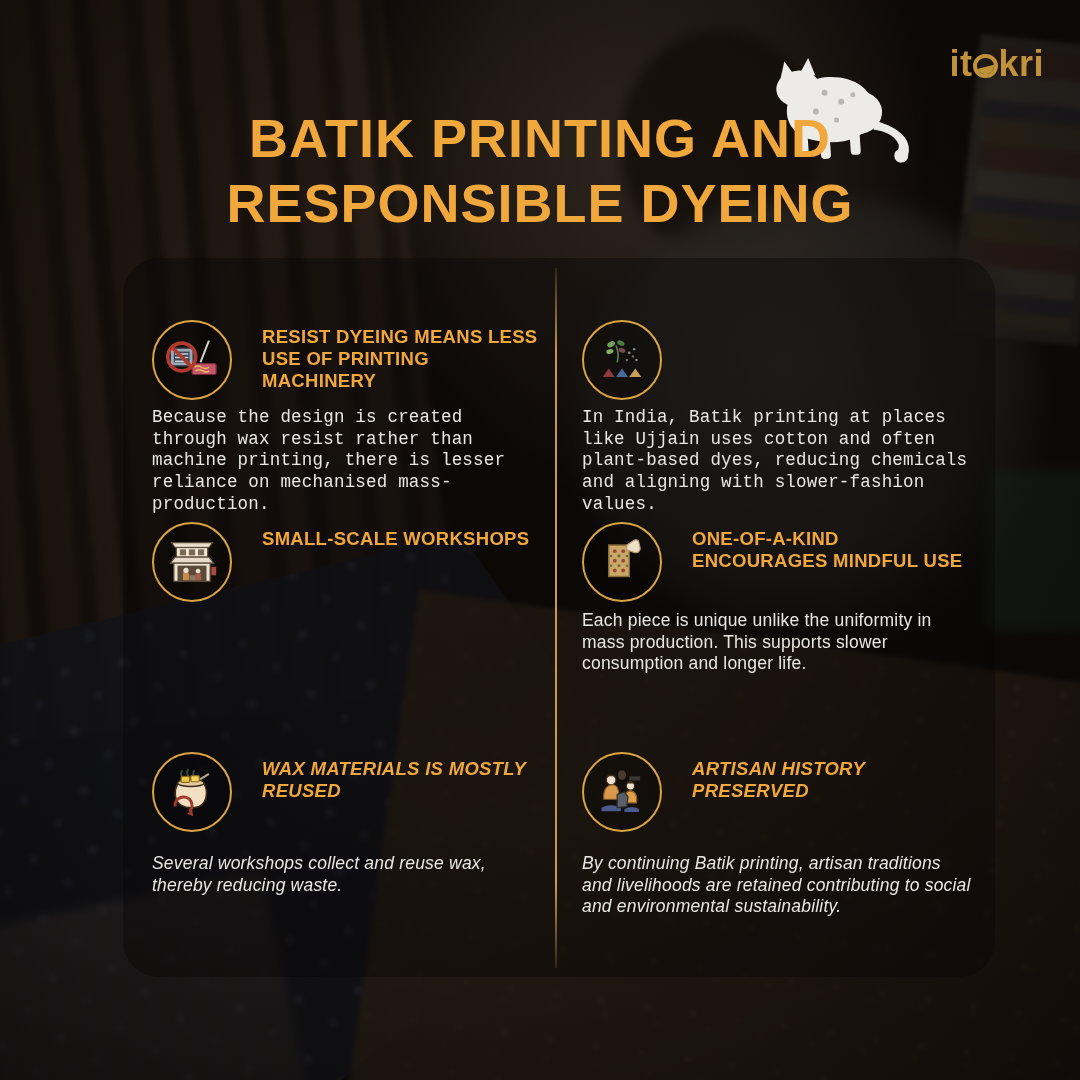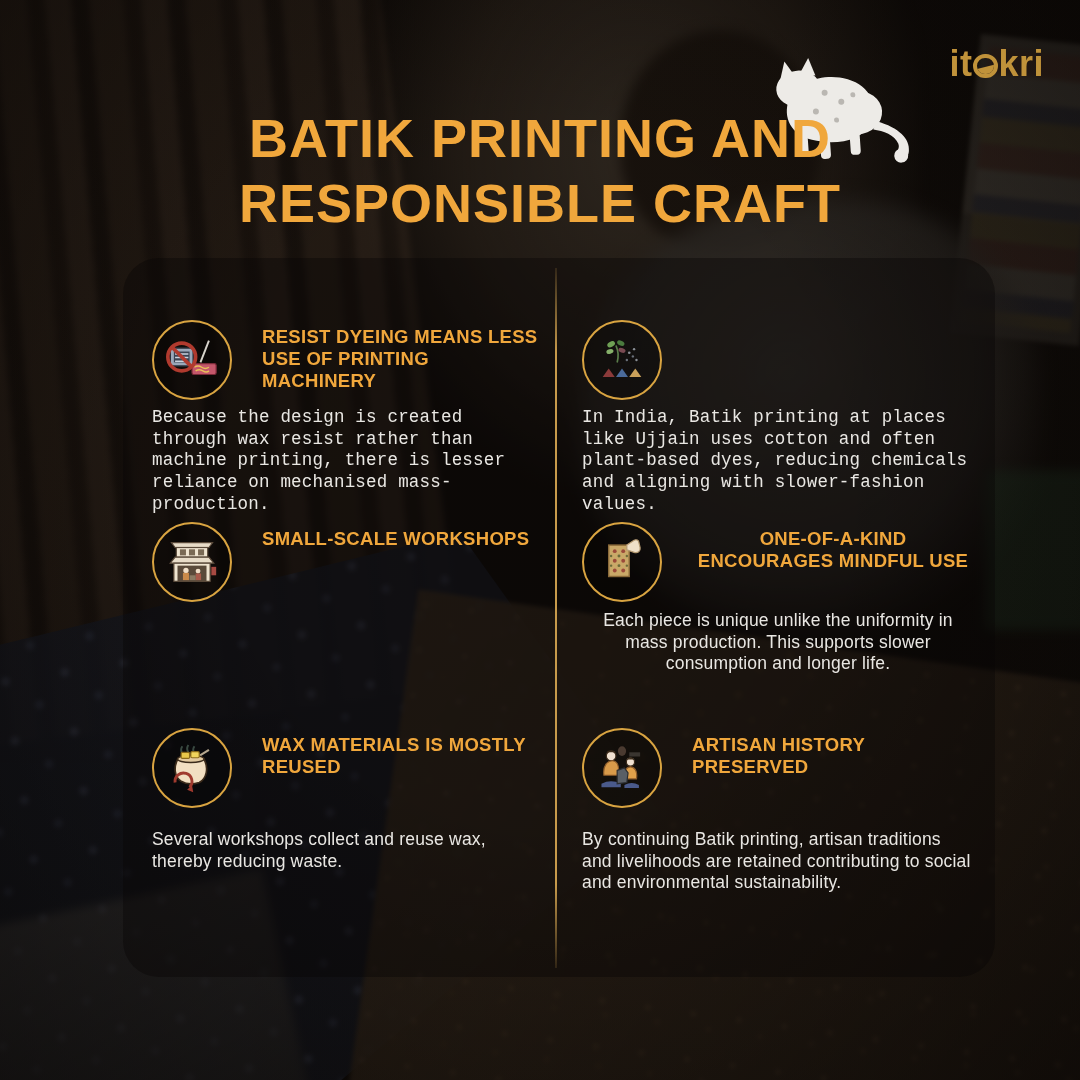--- a/index.html
+++ b/index.html
@@ -112,21 +112,21 @@
     background:rgba(0,0,0,.25);
   }
   .icon-circle svg{width:58px;height:58px;}
   .item h3{
     margin:6px 0 0 0;color:#f0a73c;font-size:18.5px;font-weight:bold;
     letter-spacing:.3px;line-height:1.18;text-transform:uppercase;
   }
   .item p{
     margin:0;font-size:17.5px;line-height:1.24;letter-spacing:.2px;color:#e9e7e3;
   }
-  .r1{top:320px;} .r2{top:522px;text-align:center;} .r3{top:728px;}
+  .r1{top:320px;} .r2{top:522px;} .r3{top:752px;font-style:italic;}
   .c1{left:152px;} .c2{left:582px;}
   .item .body1{margin-top:7px;font-family:Liberation Mono, monospace;}
   .item .body2{margin-top:8px;}
   .item .body3{margin-top:21px;}
 </style>
 </head>
 <body>
 
 <div id="canvas">
 
@@ -166,21 +166,21 @@
       <circle cx="74" cy="40" r="3"></circle>
         <circle cx="90" cy="50" r="3"></circle>
         <circle cx="64" cy="58" r="3"></circle>
       <circle cx="102" cy="44" r="2.5"></circle>
         <circle cx="84" cy="68" r="2.5"></circle>
     </g>
   </svg>
 
   <div class="title">
     <div>BATIK PRINTING AND</div>
-    <div>RESPONSIBLE CRAFT</div>
+    <div>RESPONSIBLE DYEING</div>
   </div>
 
   <div class="panel"></div>
   <div class="divider"></div>
 
   <div class="item r1 c1">
     <div class="item-head">
       <div class="icon-circle">
         <svg viewBox="0 0 48 48">
           <rect x="24" y="27" width="20" height="9" rx="1.5" fill="#c4576b" stroke="#7a2a38" stroke-width="1"></rect>

